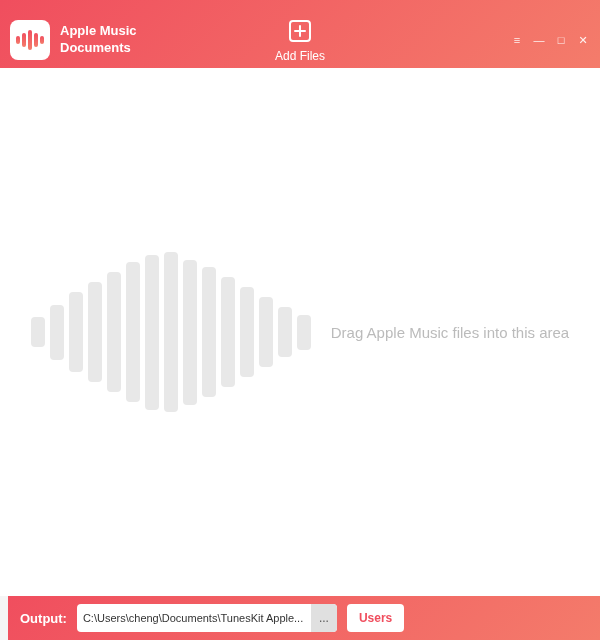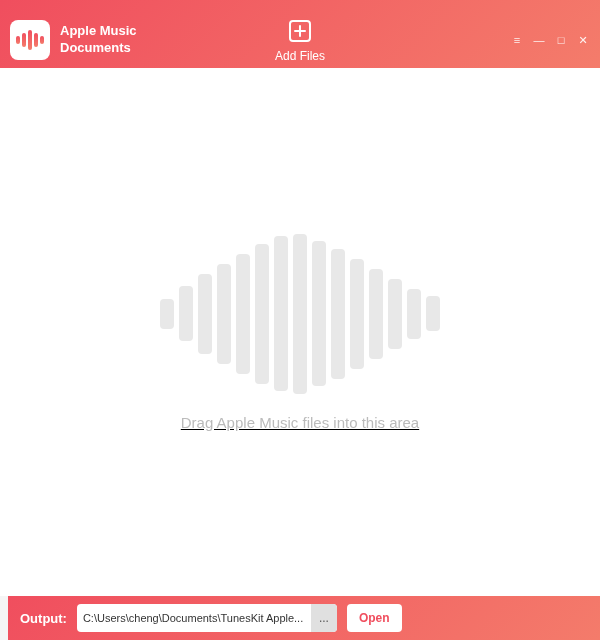--- a/index.html
+++ b/index.html
@@ -119,25 +119,24 @@
       background: white;
       display: flex;
       flex-direction: column;
       align-items: center;
       justify-content: center;
       position: relative;
     }
 
     .drop-area {
       display: flex;
-      flex-direction: column;
+      flex-direction: row;
       align-items: center;
       justify-content: center;
       gap: 20px;
-      text-decoration: underline;
     }
 
     
     .waveform-visual {
       display: flex;
       align-items: center;
       gap: 5px;
       height: 160px;
     }
 
@@ -296,14 +295,14 @@
     <span class="drop-text">Drag Apple Music files into this area</span>
   </div>
 </div>
 
 <div class="footer-bar">
   <span class="output-label">Output:</span>
   <div class="output-path-container">
     <span class="output-path">C:\Users\cheng\Documents\TunesKit Apple...</span>
     <button class="output-path-btn">...</button>
   </div>
-  <button class="open-btn">Open</button>
+  <button class="open-btn">Users</button>
 </div>
 
 </body></html>

